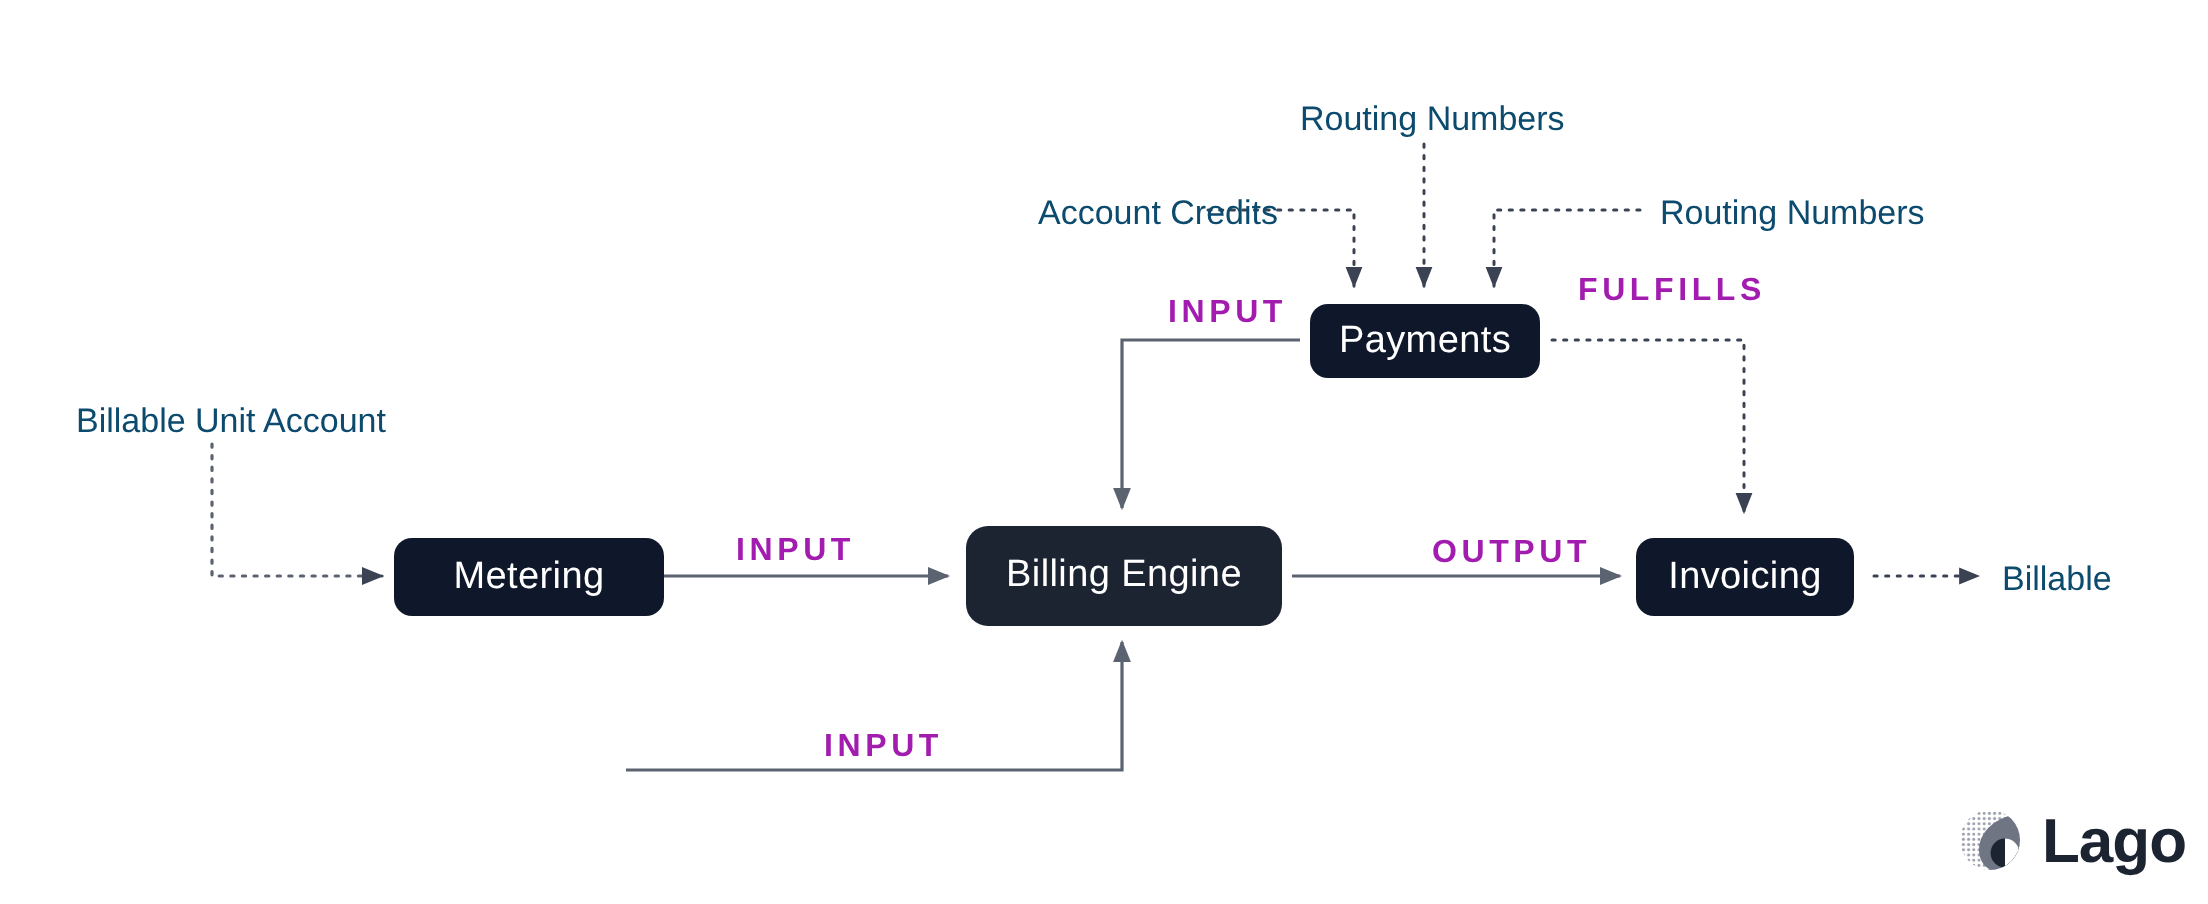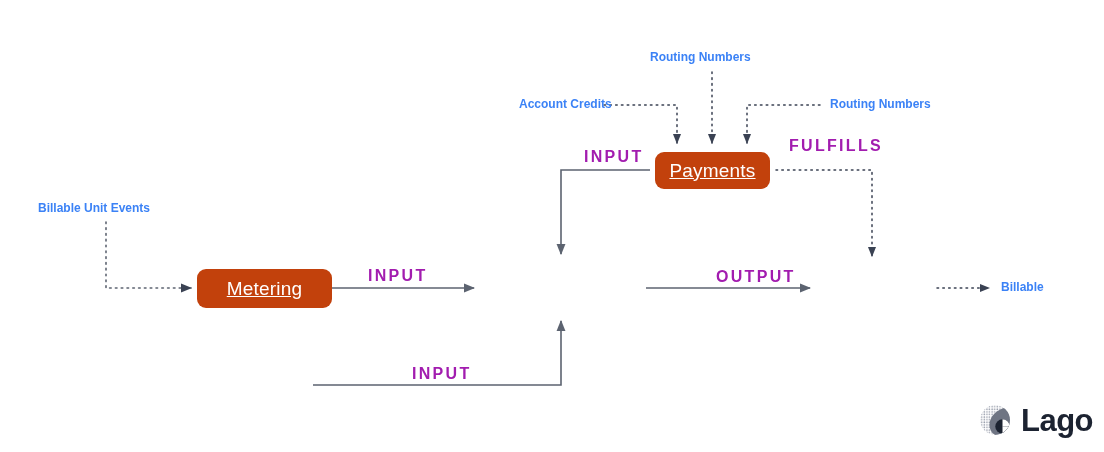--- a/index.html
+++ b/index.html
@@ -29,28 +29,28 @@
     align-items: center;
     justify-content: center;
     border-radius: 9px;
     color: #ffffff;
     font-size: 19px;
     font-weight: 400;
     letter-spacing: 0.2px;
     white-space: nowrap;
     box-sizing: border-box;
   }
-  .node.gray   { background: #c2410c; text-decoration: underline; }
+  .node.gray   { background: #0f172a; }
   .node.dark   { background: #1c2331; border-radius: 11px; }
 
   .ext-label {
     position: absolute;
-    color: #3b82f6;
-    font-size: 12px;
-    font-weight: 700;
+    color: #0c4a6e;
+    font-size: 17px;
+    font-weight: 400;
     white-space: nowrap;
     line-height: 1;
   }
   .edge-label {
     position: absolute;
     color: #a21caf;
     font-size: 16px;
     font-weight: 700;
     letter-spacing: 2.3px;
     white-space: nowrap;
@@ -106,27 +106,33 @@
     <path d="M 820 105 L 747 105 L 747 143" fill="none" stroke="#3a4253" stroke-width="1.5" stroke-dasharray="1.6 4.2" stroke-linecap="round" marker-end="url(#arrow-dot)"></path>
 
     <path d="M 937 288 L 989 288" fill="none" stroke="#3a4253" stroke-width="1.5" stroke-dasharray="1.6 4.2" stroke-linecap="round" marker-end="url(#arrow-dot)"></path>
   </svg>
 
   <div class="node gray" style="left:197px; top:269px; width:135px; height:39px;">
     <span>Metering</span>
   </div>
 
 
+  <div class="node dark" style="left:483px; top:263px; width:158px; height:50px;">
+    <span>Billing Engine</span>
+  </div>
 
   <div class="node gray" style="left:655px; top:152px; width:115px; height:37px;">
     <span>Payments</span>
   </div>
 
+  <div class="node gray" style="left:818px; top:269px; width:109px; height:39px;">
+    <span>Invoicing</span>
+  </div>
 
-  <div class="ext-label" style="left:38px; top:202px;">Billable Unit Events</div>
+  <div class="ext-label" style="left:38px; top:202px;">Billable Unit Account</div>
 
   <div class="ext-label" style="left:483px; top:98px;margin-left:36px;">Account Credits</div>
 
   <div class="ext-label" style="left:650px; top:51px;">Routing Numbers</div>
 
   <div class="ext-label" style="left:830px; top:98px;">Routing Numbers</div>
 
   <div class="ext-label" style="left:1001px; top:281px;">Billable</div>
 
   <div class="edge-label" style="left:368px; top:268px;">INPUT</div>

